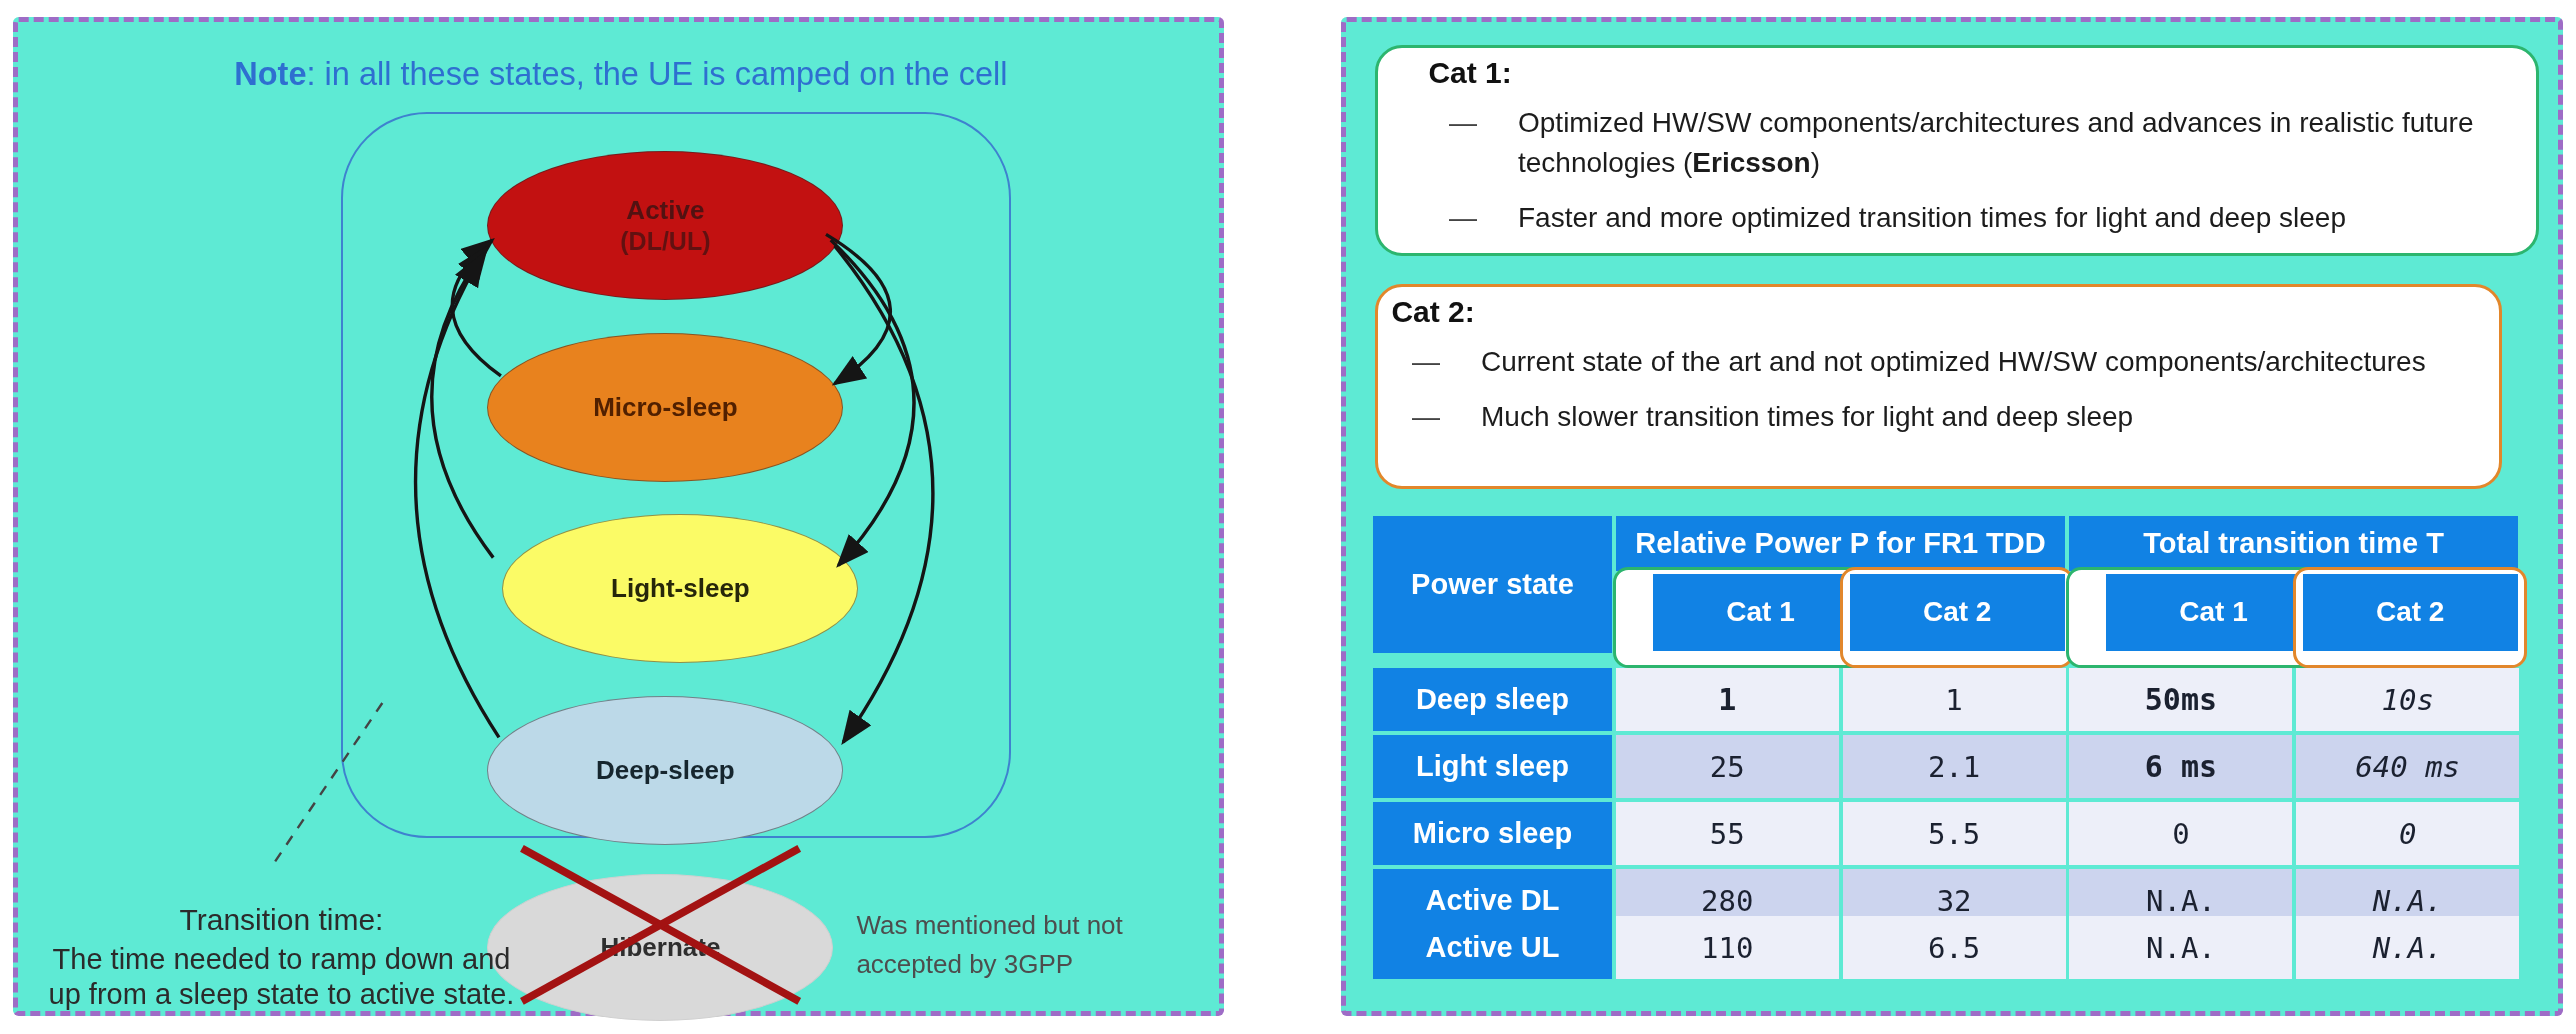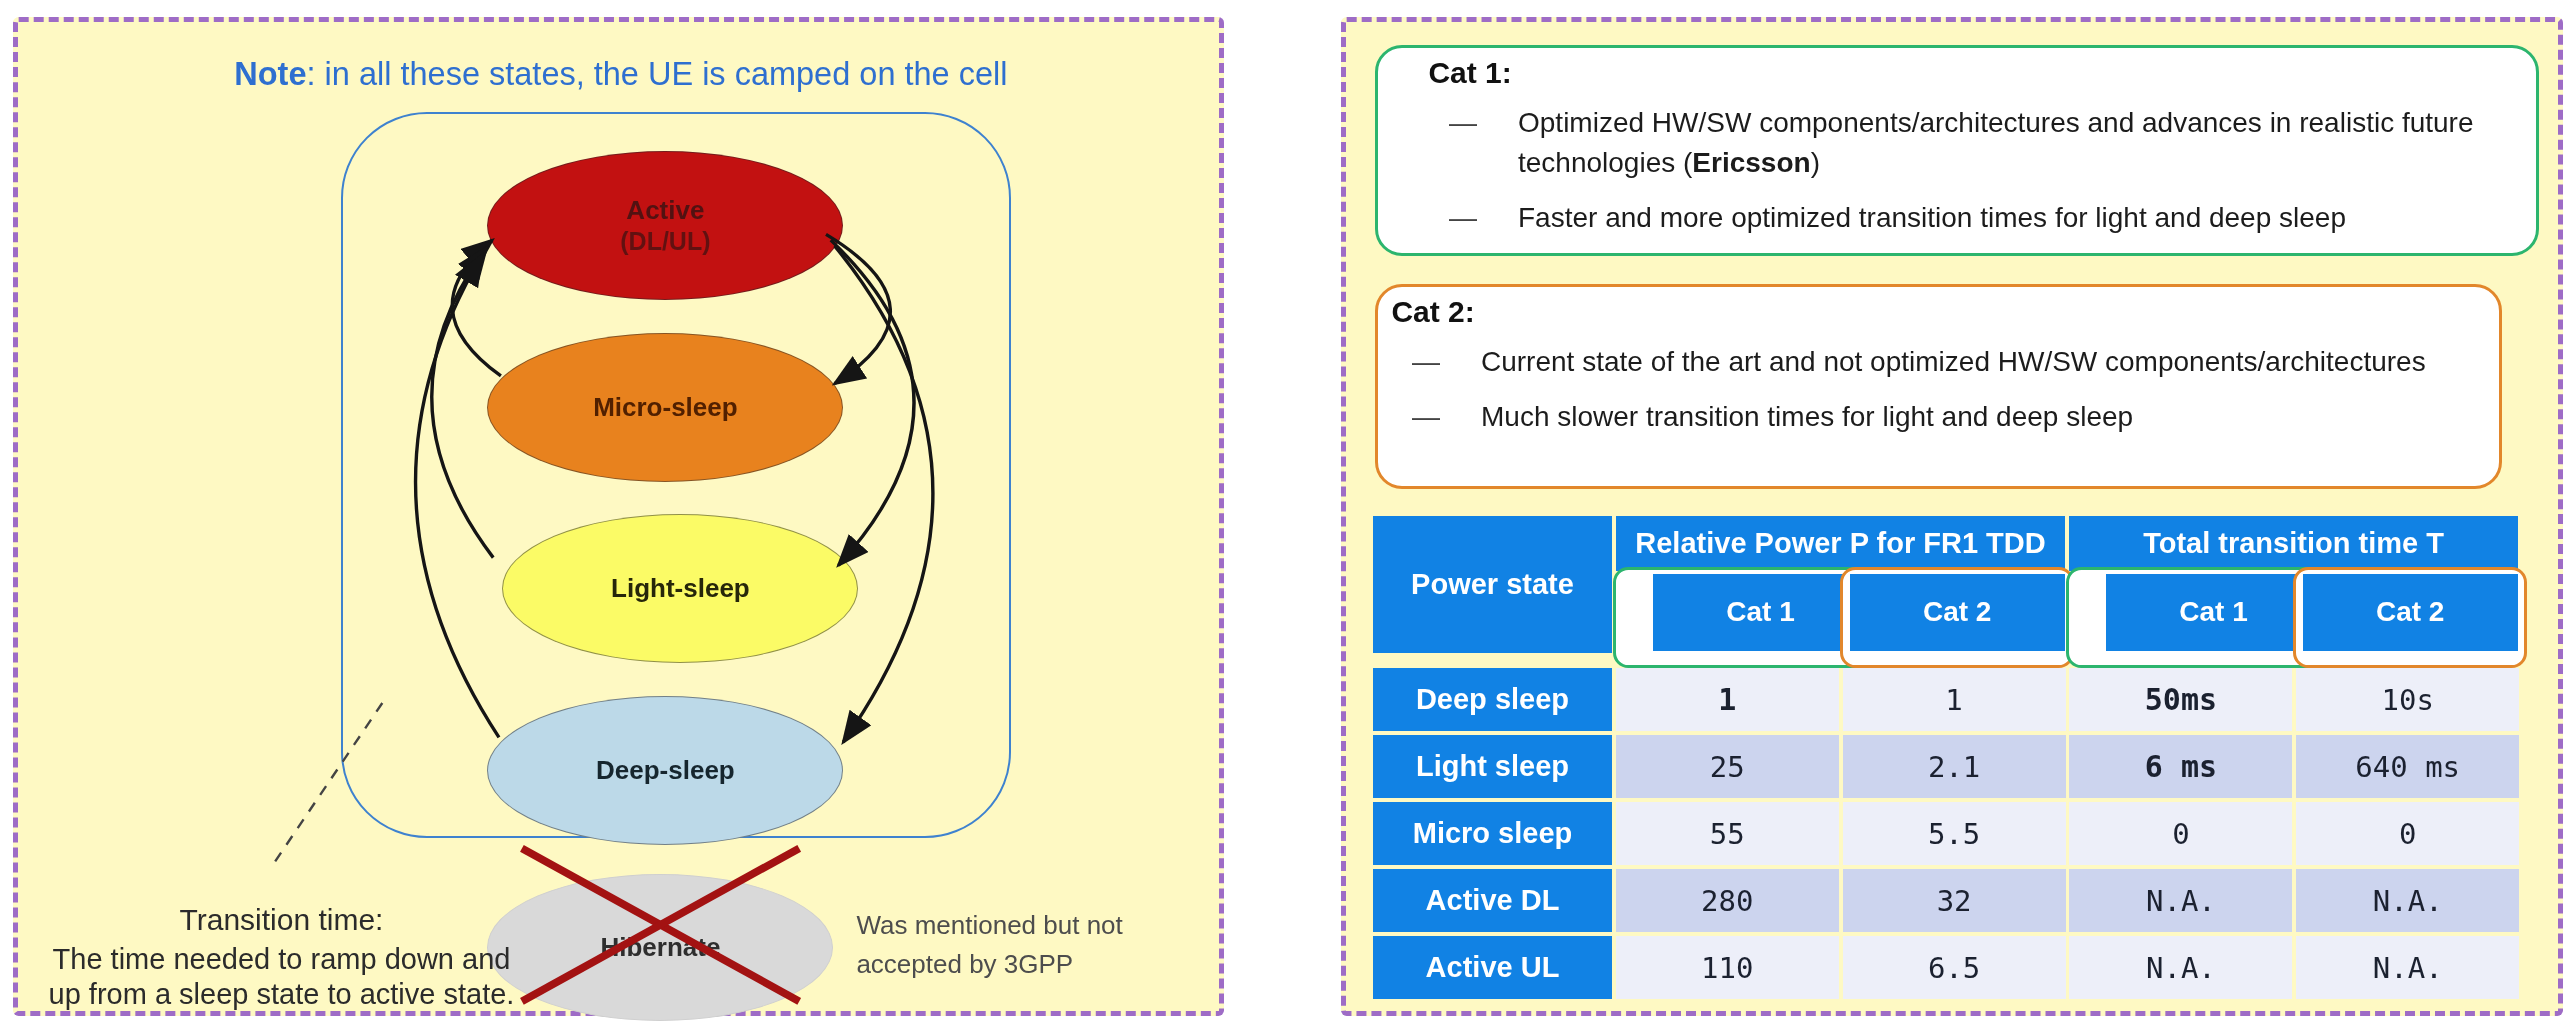--- a/index.html
+++ b/index.html
@@ -1,18 +1,18 @@
 <!DOCTYPE html>
 <html><head>
 <meta charset="utf-8">
 <style>
   html,body{margin:0;padding:0;background:#ffffff;}
   .canvas{position:relative;width:2576px;height:1035px;background:#ffffff;overflow:hidden;
           font-family:"Liberation Sans",sans-serif;color:#1f1f1f;}
-  .panel{position:absolute;border:5.7px dashed #9e6cc6;border-radius:5.7px;background:#fef9c3;}
+  .panel{position:absolute;border:5.7px dashed #9e6cc6;border-radius:5.7px;background:#5eead4;}
   #panel-left{left:13.4px;top:17px;width:1201px;height:989px;}
   #panel-right{left:1341px;top:17px;width:1212px;height:989px;}
   .inner{position:absolute;left:0;top:0;right:0;bottom:0;}
 
   
   .note{position:absolute;left:29px;top:34px;width:1147px;text-align:center;
         font-size:32.5px;color:#2e6fd0;}
   .note b{font-weight:700;}
   .staterect{position:absolute;left:323px;top:90px;width:666px;height:722px;
              border:2.9px solid #3e82cf;border-radius:86px;background:transparent;}
@@ -53,25 +53,25 @@
            padding:3.8px 6.7px 15.3px 6.7px;background:#ffffff;}
   .sub-out.g{border:3.8px solid #2cb56e;padding-left:37px;}
   .sub-out.o{border:3.8px solid #e2872b;}
   .sub-in{width:100%;height:77px;font-size:28px;}
   #sub0{left:240px;} #sub1{left:467px;} #sub2{left:693px;} #sub3{left:920px;}
   .trow{position:absolute;left:0;width:1146px;height:63px;display:flex;}
   .trow .lbl{width:239px;height:63px;margin-right:3.8px;font-size:29px;flex:0 0 239px;}
   .trow .val{width:223px;height:63px;margin-right:3.8px;flex:0 0 223px;
              display:flex;align-items:center;justify-content:center;
              font-family:"DejaVu Sans Mono",monospace;font-size:29px;color:#1b2130;}
-  .trow .val:last-child{margin-right:18px;}
+  .trow .val:last-child{margin-right:18px;font-style:italic;}
   .trow.light .val{background:#edeff9;}
   .trow.dark  .val{background:#ccd4ee;}
   .val.b{font-weight:700;font-size:30px;}
-  #row0{top:152px;} #row1{top:219px;} #row2{top:286px;border-radius:20px;} #row3{top:353px;} #row4{top:420px;}
+  #row0{top:152px;} #row1{top:219px;} #row2{top:286px;border-radius:20px;} #row3{top:353px;} #row4{top:400px;}
 </style>
 </head>
 <body>
 
 <div class="canvas">
 
   <div class="panel" id="panel-left">
     <div class="inner">
       <div class="note"><b>Note</b><span>: in all these states, the UE is camped on the cell</span></div>
 

